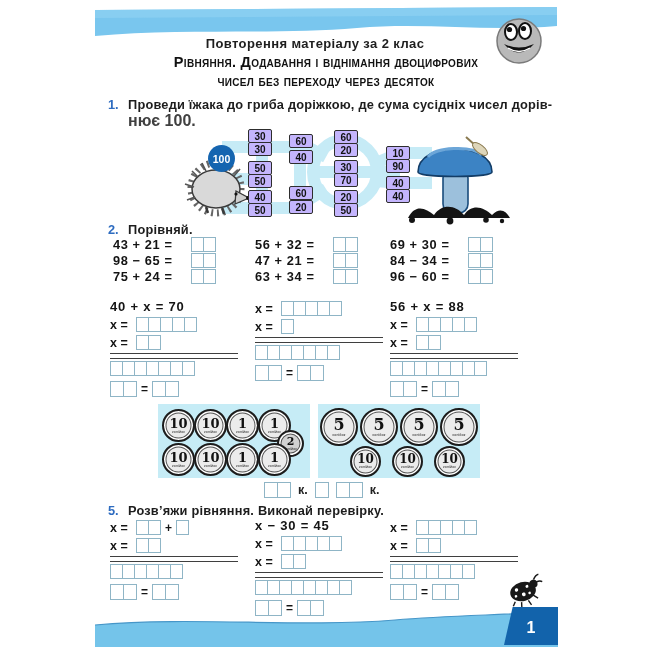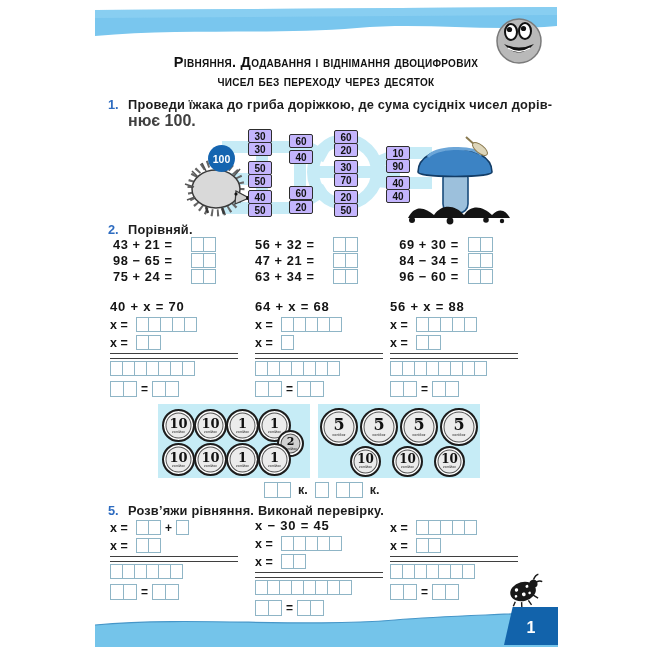--- a/index.html
+++ b/index.html
@@ -78,20 +78,21 @@
   <svg class="abs" style="left:495px;top:17px;" width="48" height="48" viewBox="0 0 48 48">
     <circle cx="24" cy="24" r="22" fill="#b9b9b9" stroke="#7a7a7a" stroke-width="1.5"></circle>
     <ellipse cx="16" cy="15" rx="6" ry="8" fill="#fff" stroke="#111" stroke-width="2"></ellipse>
     <ellipse cx="30" cy="14" rx="6" ry="8" fill="#fff" stroke="#111" stroke-width="2"></ellipse>
     <circle cx="14.5" cy="12.5" r="2.6" fill="#111"></circle>
     <circle cx="28.5" cy="11.5" r="2.6" fill="#111"></circle>
     <path d="M9,27 Q24,44 39,27 Q24,34 9,27 Z" fill="#111"></path>
     <path d="M13,31 Q24,38 35,31" fill="none" stroke="#fff" stroke-width="1.4"></path>
   </svg>
 
+  <div class="subtitle">Повторення матеріалу за 2 клас</div>
   <div class="title t1">Рівняння. Додавання і віднімання двоцифрових</div>
   <div class="title t2h">чисел без переходу через десяток</div>
 
   <div class="task" style="left:108px;top:97px;">
     <span class="tnum">1.</span><span class="ttext">Проведи їжака до гриба доріжкою, де сума сусідніх чисел дорів-</span>
   </div>
   <div class="tline2" style="left:128px;top:112px;">нює 100.</div>
 
   <div class="abs" style="left:150px;top:125px;width:360px;height:100px;">
     <svg width="360" height="100" viewBox="0 0 360 100" style="position:absolute;left:0;top:0;">
@@ -203,21 +204,21 @@
         </span>
       </div>
     <div class="calc-row">
         <span class="eqt">63 + 34 =</span>
         <span class="cells">
           <span class="cell"></span>
           <span class="cell"></span>
         </span>
       </div>
   </div>
-  <div class="calc-col" style="left:390px;top:237px;text-align:center;">
+  <div class="calc-col" style="left:390px;top:237px;">
     <div class="calc-row">
         <span class="eqt">69 + 30 =</span>
         <span class="cells">
           <span class="cell"></span>
           <span class="cell"></span>
         </span>
       </div>
     <div class="calc-row">
         <span class="eqt">84 − 34 =</span>
         <span class="cells">
@@ -271,21 +272,20 @@
           <span class="cell"></span>
         </span>
         <span class="ceq">=</span>
         <span class="cells">
           <span class="cell"></span>
           <span class="cell"></span>
         </span>
       </div>
   </div>
   <div class="eqcol" style="left:255px;top:299px;">
-    <div class="eqline">64 + x = 68</div>
     <div class="xrow">
         <span class="xlab">x =</span>
         <span class="cells">
           <span class="cell"></span>
           <span class="cell"></span>
           <span class="cell"></span>
           <span class="cell"></span>
           <span class="cell"></span>
         </span>
       </div>

